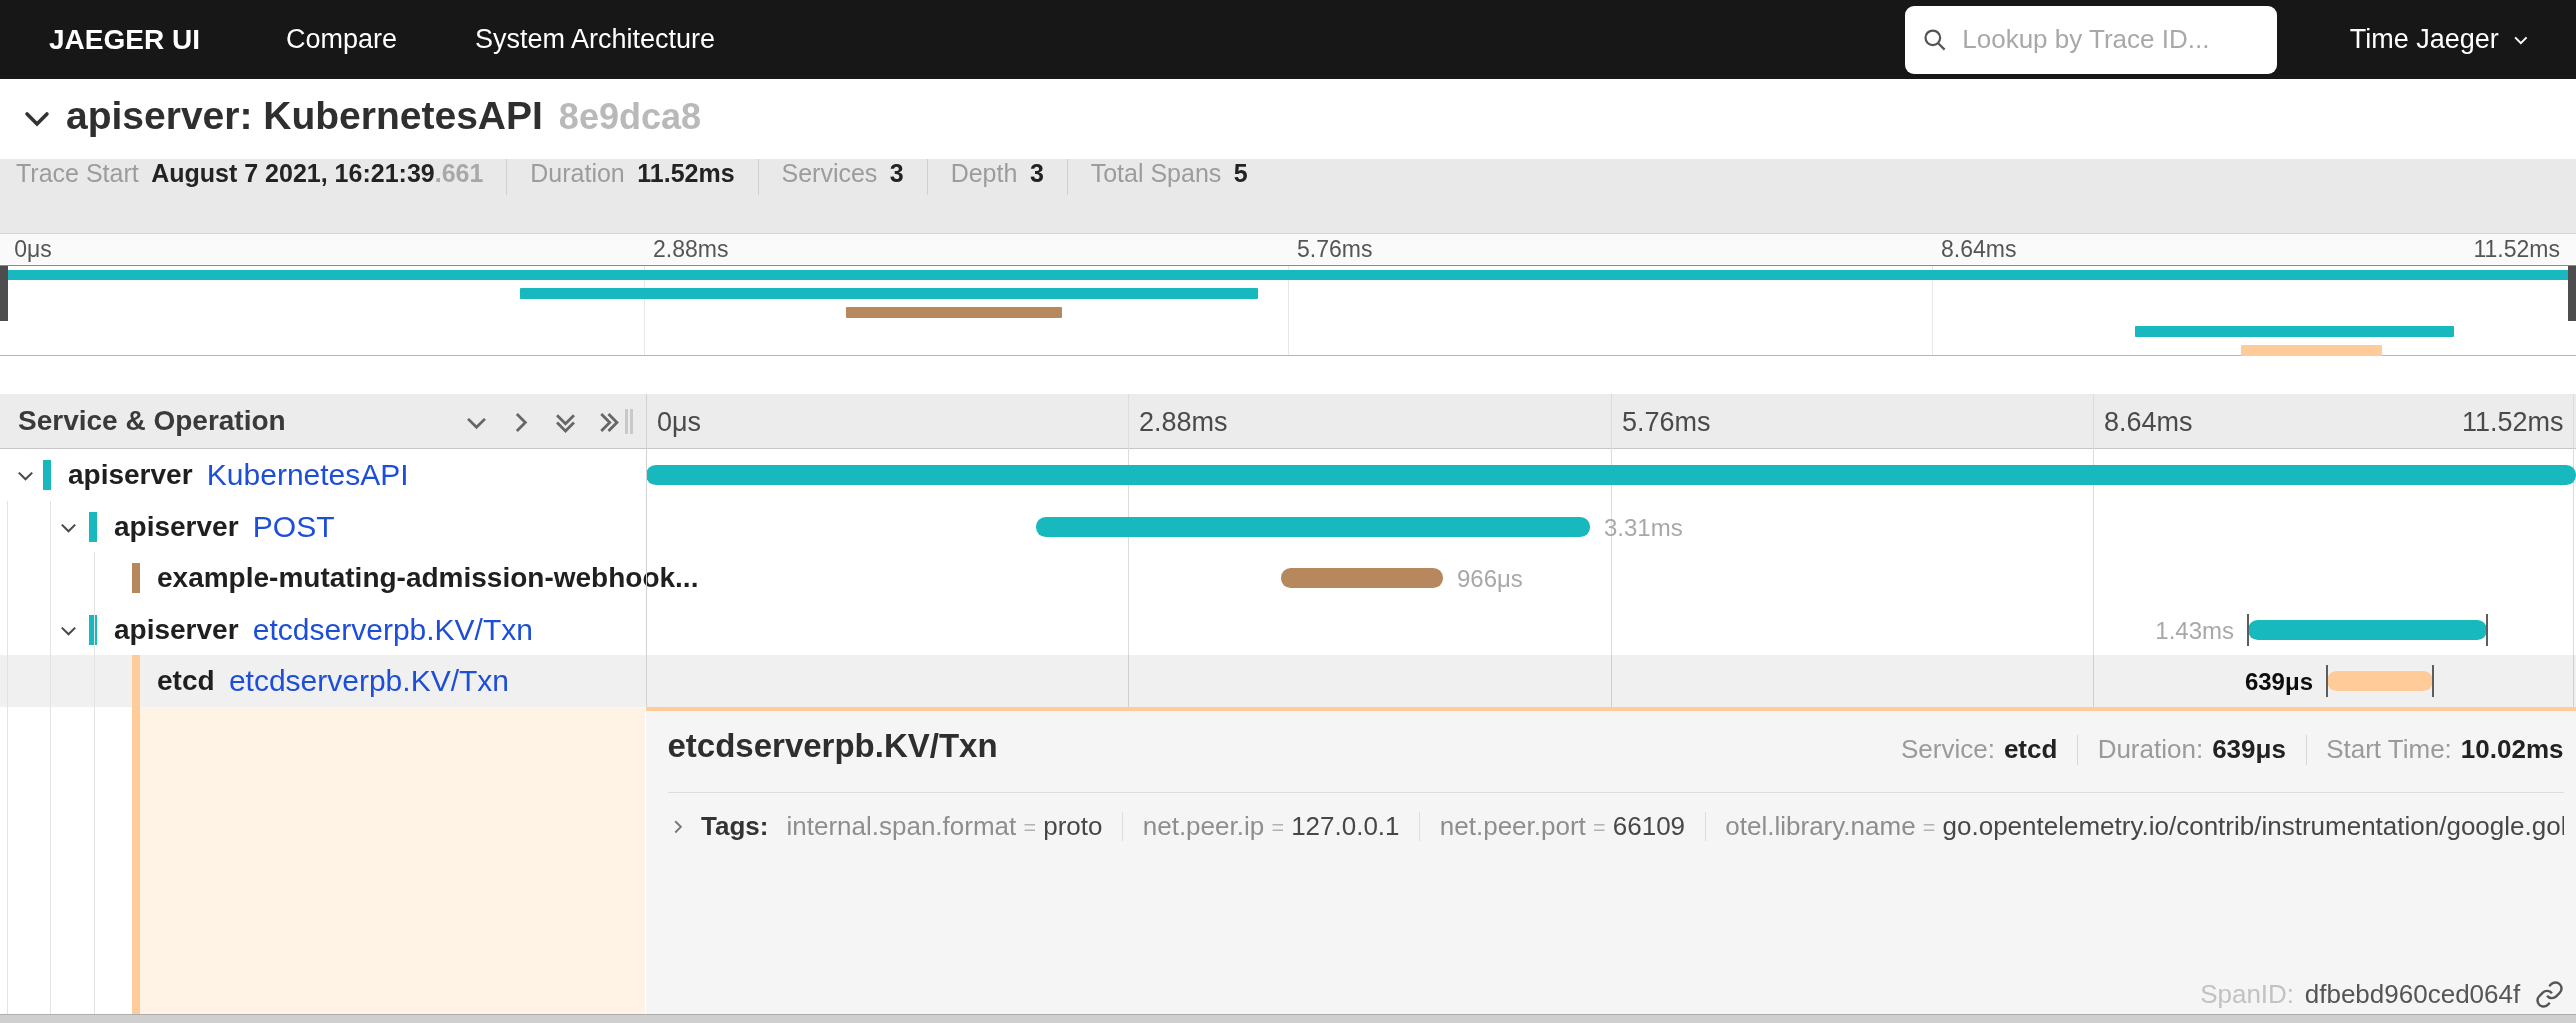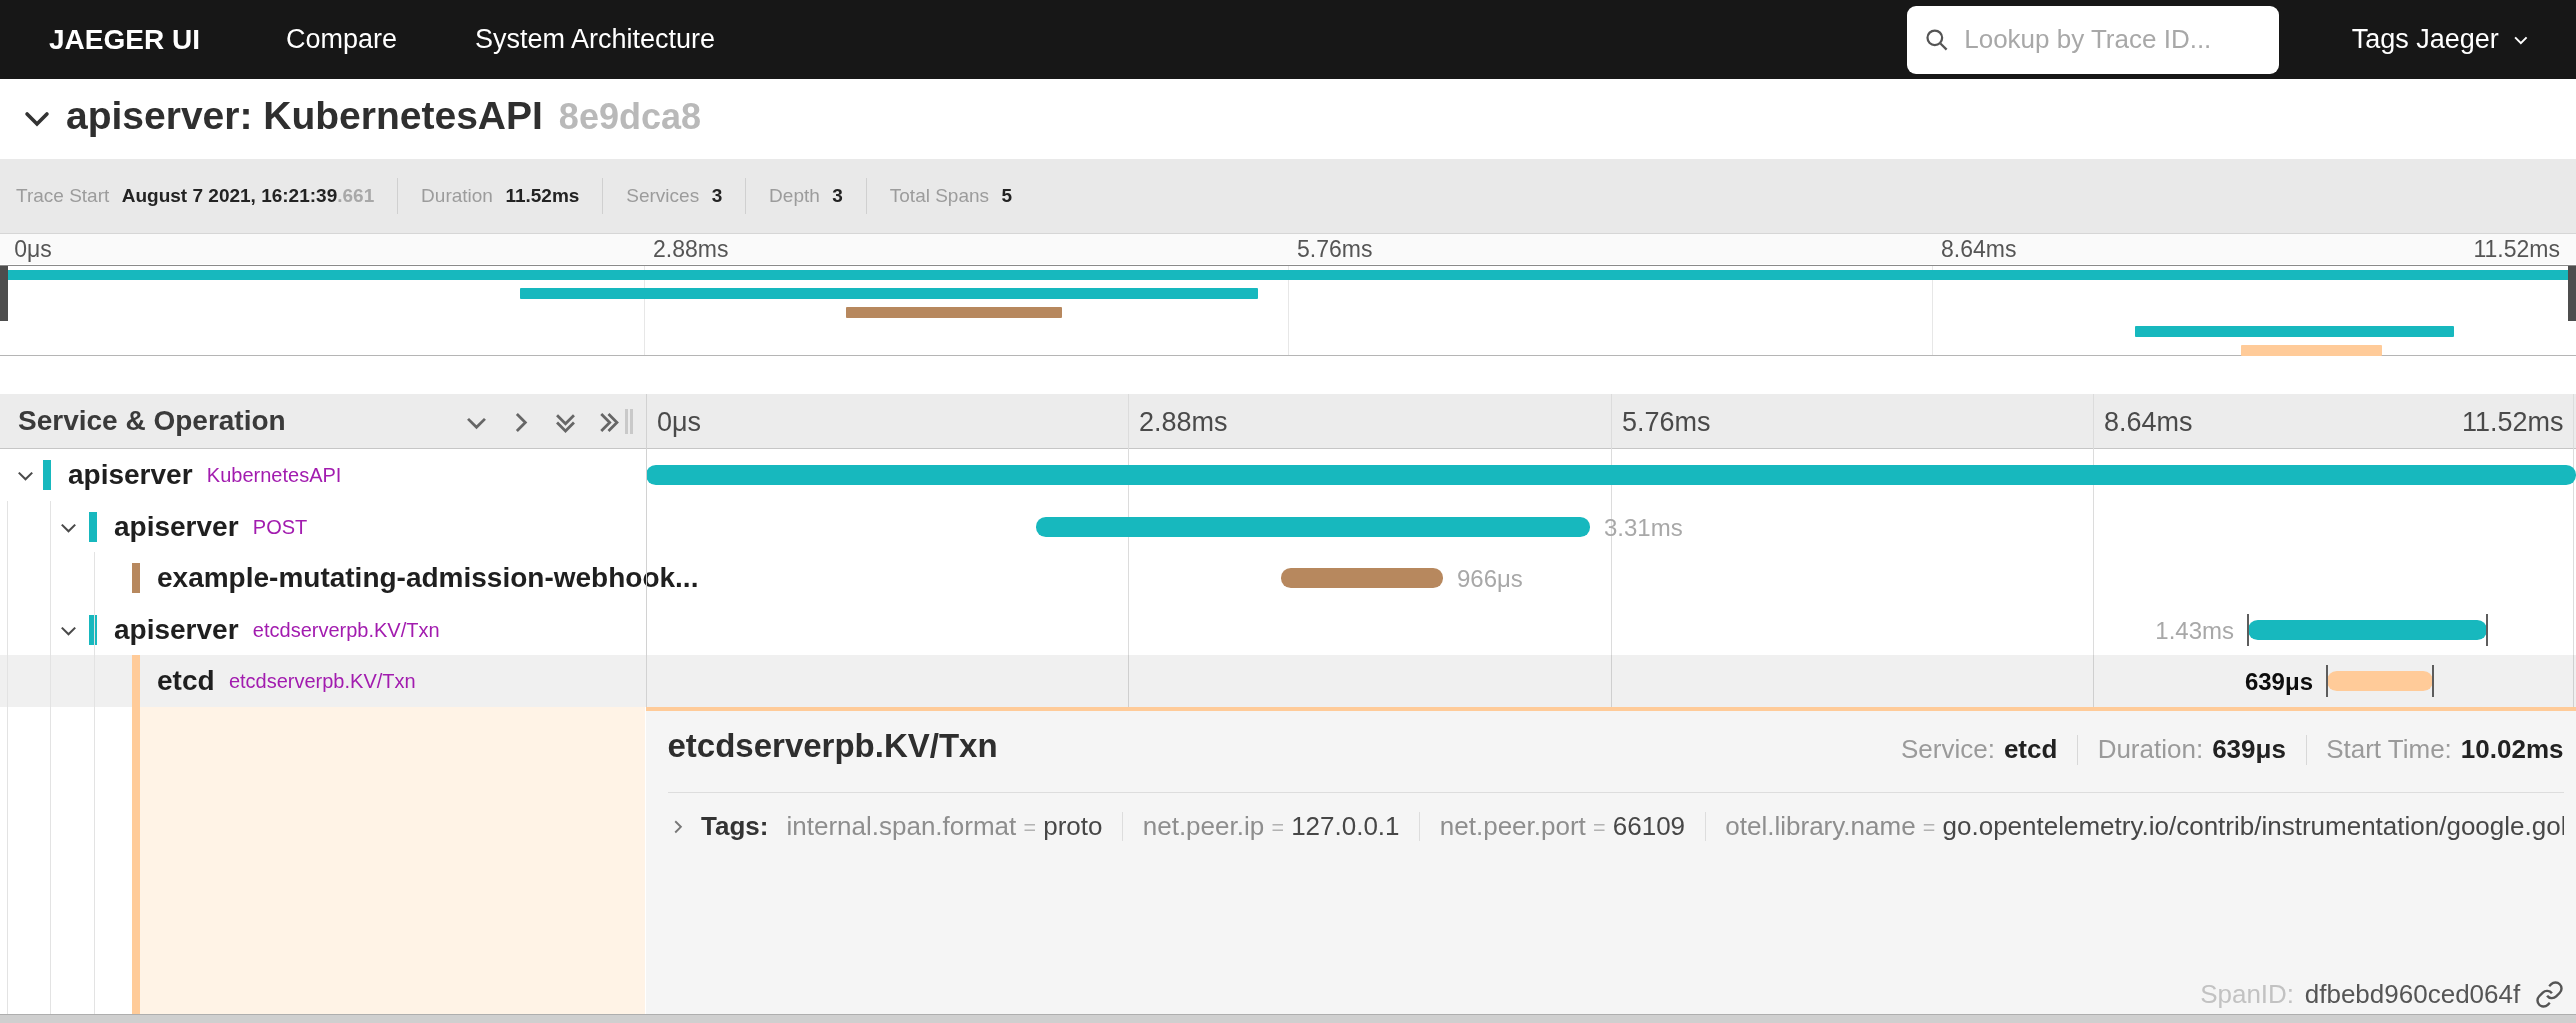--- a/index.html
+++ b/index.html
@@ -20,21 +20,21 @@
   #th-chevron{position:absolute;left:19.7px;top:23px;}
   #th-title{position:absolute;left:66px;top:15px;font-size:39px;font-weight:bold;color:#2f2f2f;white-space:nowrap;}
   #th-traceid{font-size:36px;font-weight:bold;color:#b9b9b9;margin-left:16px;}
   .findbar{height:55px;border:0.9px solid #d9d9d9;background:#fff;box-sizing:border-box;}
   #find-input{left:1440px;top:91px;width:572px;border-radius:7.2px 0 0 7.2px;padding:0 18px;font-size:27px;color:#444;outline:none;font-family:inherit;position:absolute;border-right:none;}
   #find-input::placeholder{color:#bdbdbd;}
   #find-addon{left:2013px;top:91px;width:229px;border-radius:0 7.2px 7.2px 0;background:#f7f7f7;display:flex;align-items:center;justify-content:space-evenly;position:absolute;}
   #cmd-btn{left:2258px;top:91px;width:59px;border-radius:7.2px;display:flex;align-items:center;justify-content:center;font-size:32px;color:#444;position:absolute;cursor:pointer;}
   #view-btn{left:2333px;top:91px;width:231px;border-radius:7.2px;display:flex;align-items:center;justify-content:center;gap:12.5px;font-size:27px;color:#444;position:absolute;cursor:pointer;}
   
-  #summary{position:absolute;left:0;top:159px;width:2576px;height:75px;background:#e9e9e9;border-bottom:0.9px solid #d6d6d6;display:flex;align-items:center;padding-left:16px;box-sizing:border-box;font-size:19px;}
+  #summary{position:absolute;left:0;top:159px;width:2576px;height:75px;background:#e9e9e9;border-bottom:0.9px solid #d6d6d6;display:flex;align-items:flex-start;padding-left:16px;box-sizing:border-box;font-size:25px;}
   #summary .lab{color:#9c9c9c;margin-right:12.5px;}
   #summary b{color:#232323;}
   #summary .suffix{color:#a8a8a8;font-weight:bold;}
   #summary .sep{width:0.9px;height:36px;background:#d0d0d0;margin:0 23px;}
   
   #ruler{position:absolute;left:0;top:234px;width:2576px;height:30px;background:#fafafa;font-size:23px;color:#555;}
   #minimap{position:absolute;left:0;top:265px;width:2576px;height:91px;background:#fff;border-top:1.8px solid #8a8a8a;border-bottom:0.9px solid #b5b5b5;box-sizing:border-box;}
   .mm-grid{position:absolute;top:0;bottom:0;width:0.9px;background:#e7e7e7;}
   .mm-span{position:absolute;height:10.7px;border-radius:0.9px;}
   .mm-handle{position:absolute;top:0;width:8px;height:55px;background:#4d4d4d;cursor:ew-resize;}
@@ -43,21 +43,21 @@
   #col-title{position:absolute;left:18px;top:10.7px;font-size:28px;font-weight:bold;color:#3a3a3a;}
   .head-icon{position:absolute;top:14.3px;width:29px;height:29px;cursor:pointer;}
   #col-resizer{position:absolute;left:625px;top:15px;width:10.7px;height:25px;cursor:col-resize;}
   #col-resizer i{position:absolute;top:0;width:2.7px;height:25px;background:#c9c9c9;}
   .htick{position:absolute;top:12.5px;font-size:27px;color:#4a4a4a;}
   
   .gridline{position:absolute;top:394px;height:313px;width:0.9px;background:#dcdcdc;}
   .row{position:absolute;left:0;width:2576px;height:52px;}
   .row.selected{background:rgba(0,0,0,0.057);}
   .row .svc{font-size:28px;font-weight:600;color:#1f1f1f;white-space:nowrap;}
-  .row .op{font-size:20px;color:#a21caf;margin-left:14.3px;white-space:nowrap;}
+  .row .op{font-size:30px;color:#1d4ed8;margin-left:14.3px;white-space:nowrap;}
   .row .colorbar{position:absolute;top:10.7px;width:8px;height:30px;}
   .row.selected .colorbar{top:0;height:52px;}
   .row .namecell{position:absolute;top:0;height:52px;display:flex;align-items:center;cursor:pointer;}
   .row .rowchev{position:absolute;top:15px;cursor:pointer;}
   .span-bar{position:absolute;top:16px;height:19.7px;border-radius:9.8px;cursor:pointer;}
   .bar-label{position:absolute;top:13.4px;font-size:24px;color:#a8a8a8;white-space:nowrap;}
   .bar-label.dark{color:#0d0d0d;font-weight:600;}
   .edge-tick{position:absolute;top:9.8px;width:1.8px;height:32px;background:#5d5d5d;}
   .guide{position:absolute;width:0.9px;background:#e3e3e3;}
   
@@ -100,21 +100,21 @@
       </div>
     <div id="nav-right">
       <div id="lookup-box">
         <svg width="27" height="27" viewBox="0 0 24 24" fill="none" stroke="#555" stroke-width="2">
             <circle cx="10.5" cy="10.5" r="6.5"></circle>
             <line x1="15.5" y1="15.5" x2="21" y2="21"></line>
           </svg>
         <input type="text" placeholder="Lookup by Trace ID..." style="">
       </div>
       <div id="about">
-        <span>Tags Jaeger</span>
+        <span>Time Jaeger</span>
         <svg width="19.7" height="19.7" viewBox="0 0 24 24" fill="none" stroke="#fff" stroke-width="2.4">
             <polyline points="5 9 12 16 19 9"></polyline>
           </svg>
       </div>
     </div>
   </header>
 
   <div id="trace-header">
     <svg id="th-chevron" width="34" height="34" viewBox="0 0 24 24" fill="none" stroke="#333" stroke-width="2.6" stroke-linecap="round">
         <polyline points="5 8.5 12 15.5 19 8.5"></polyline>

